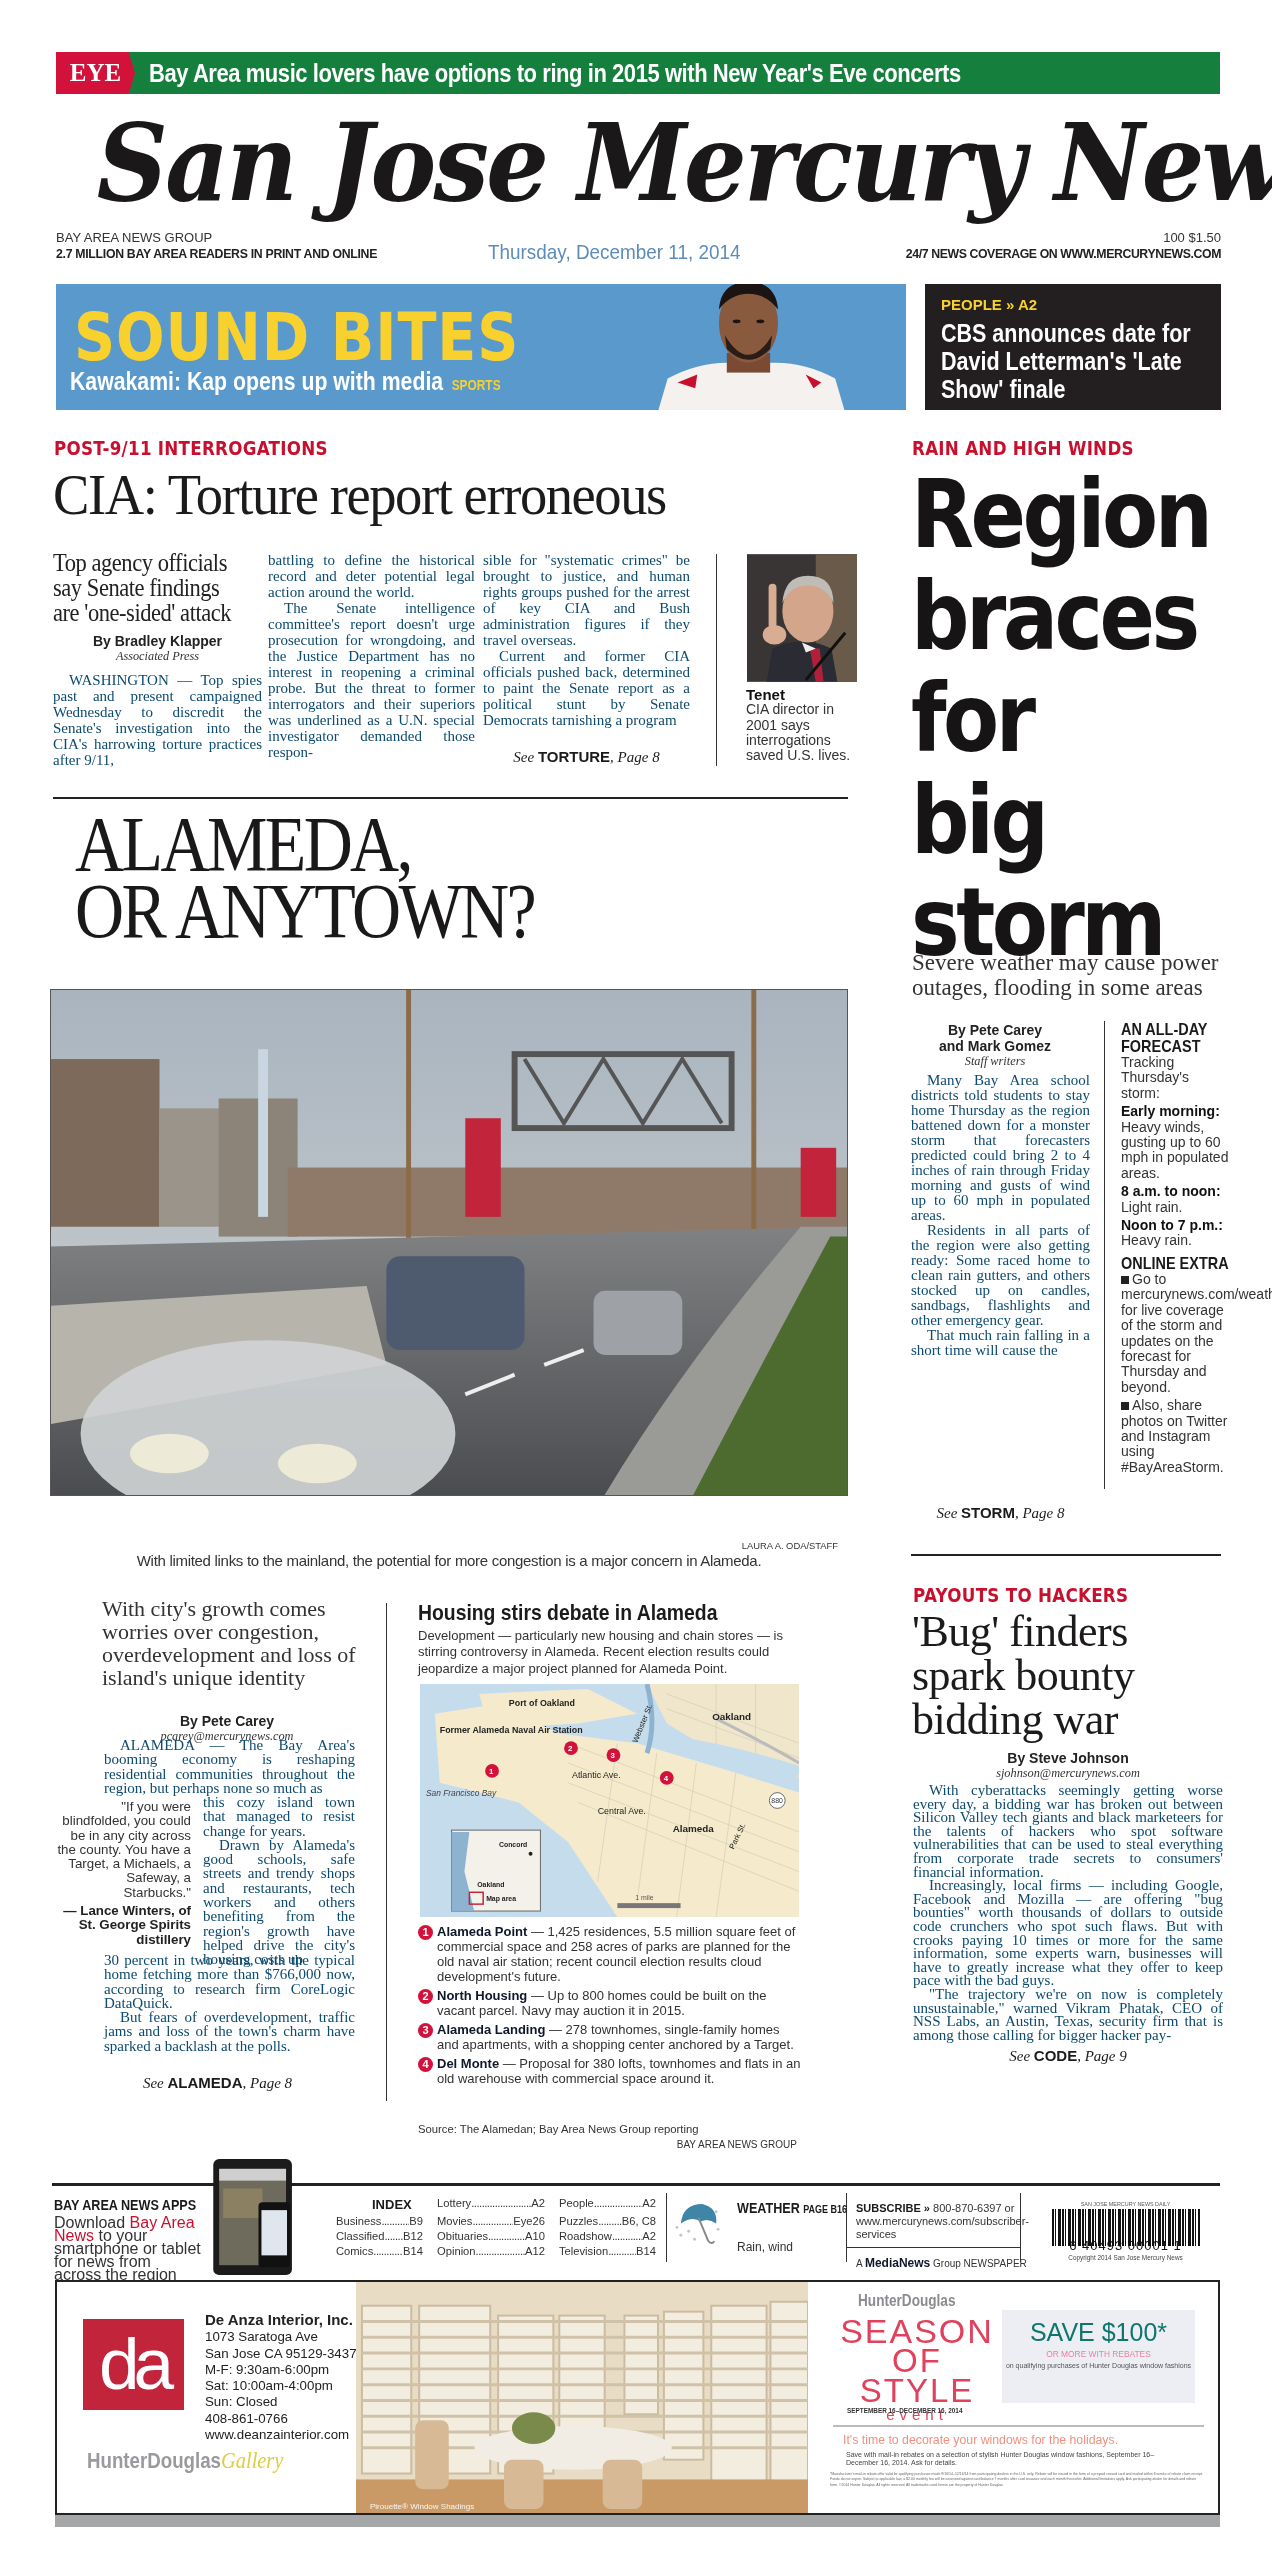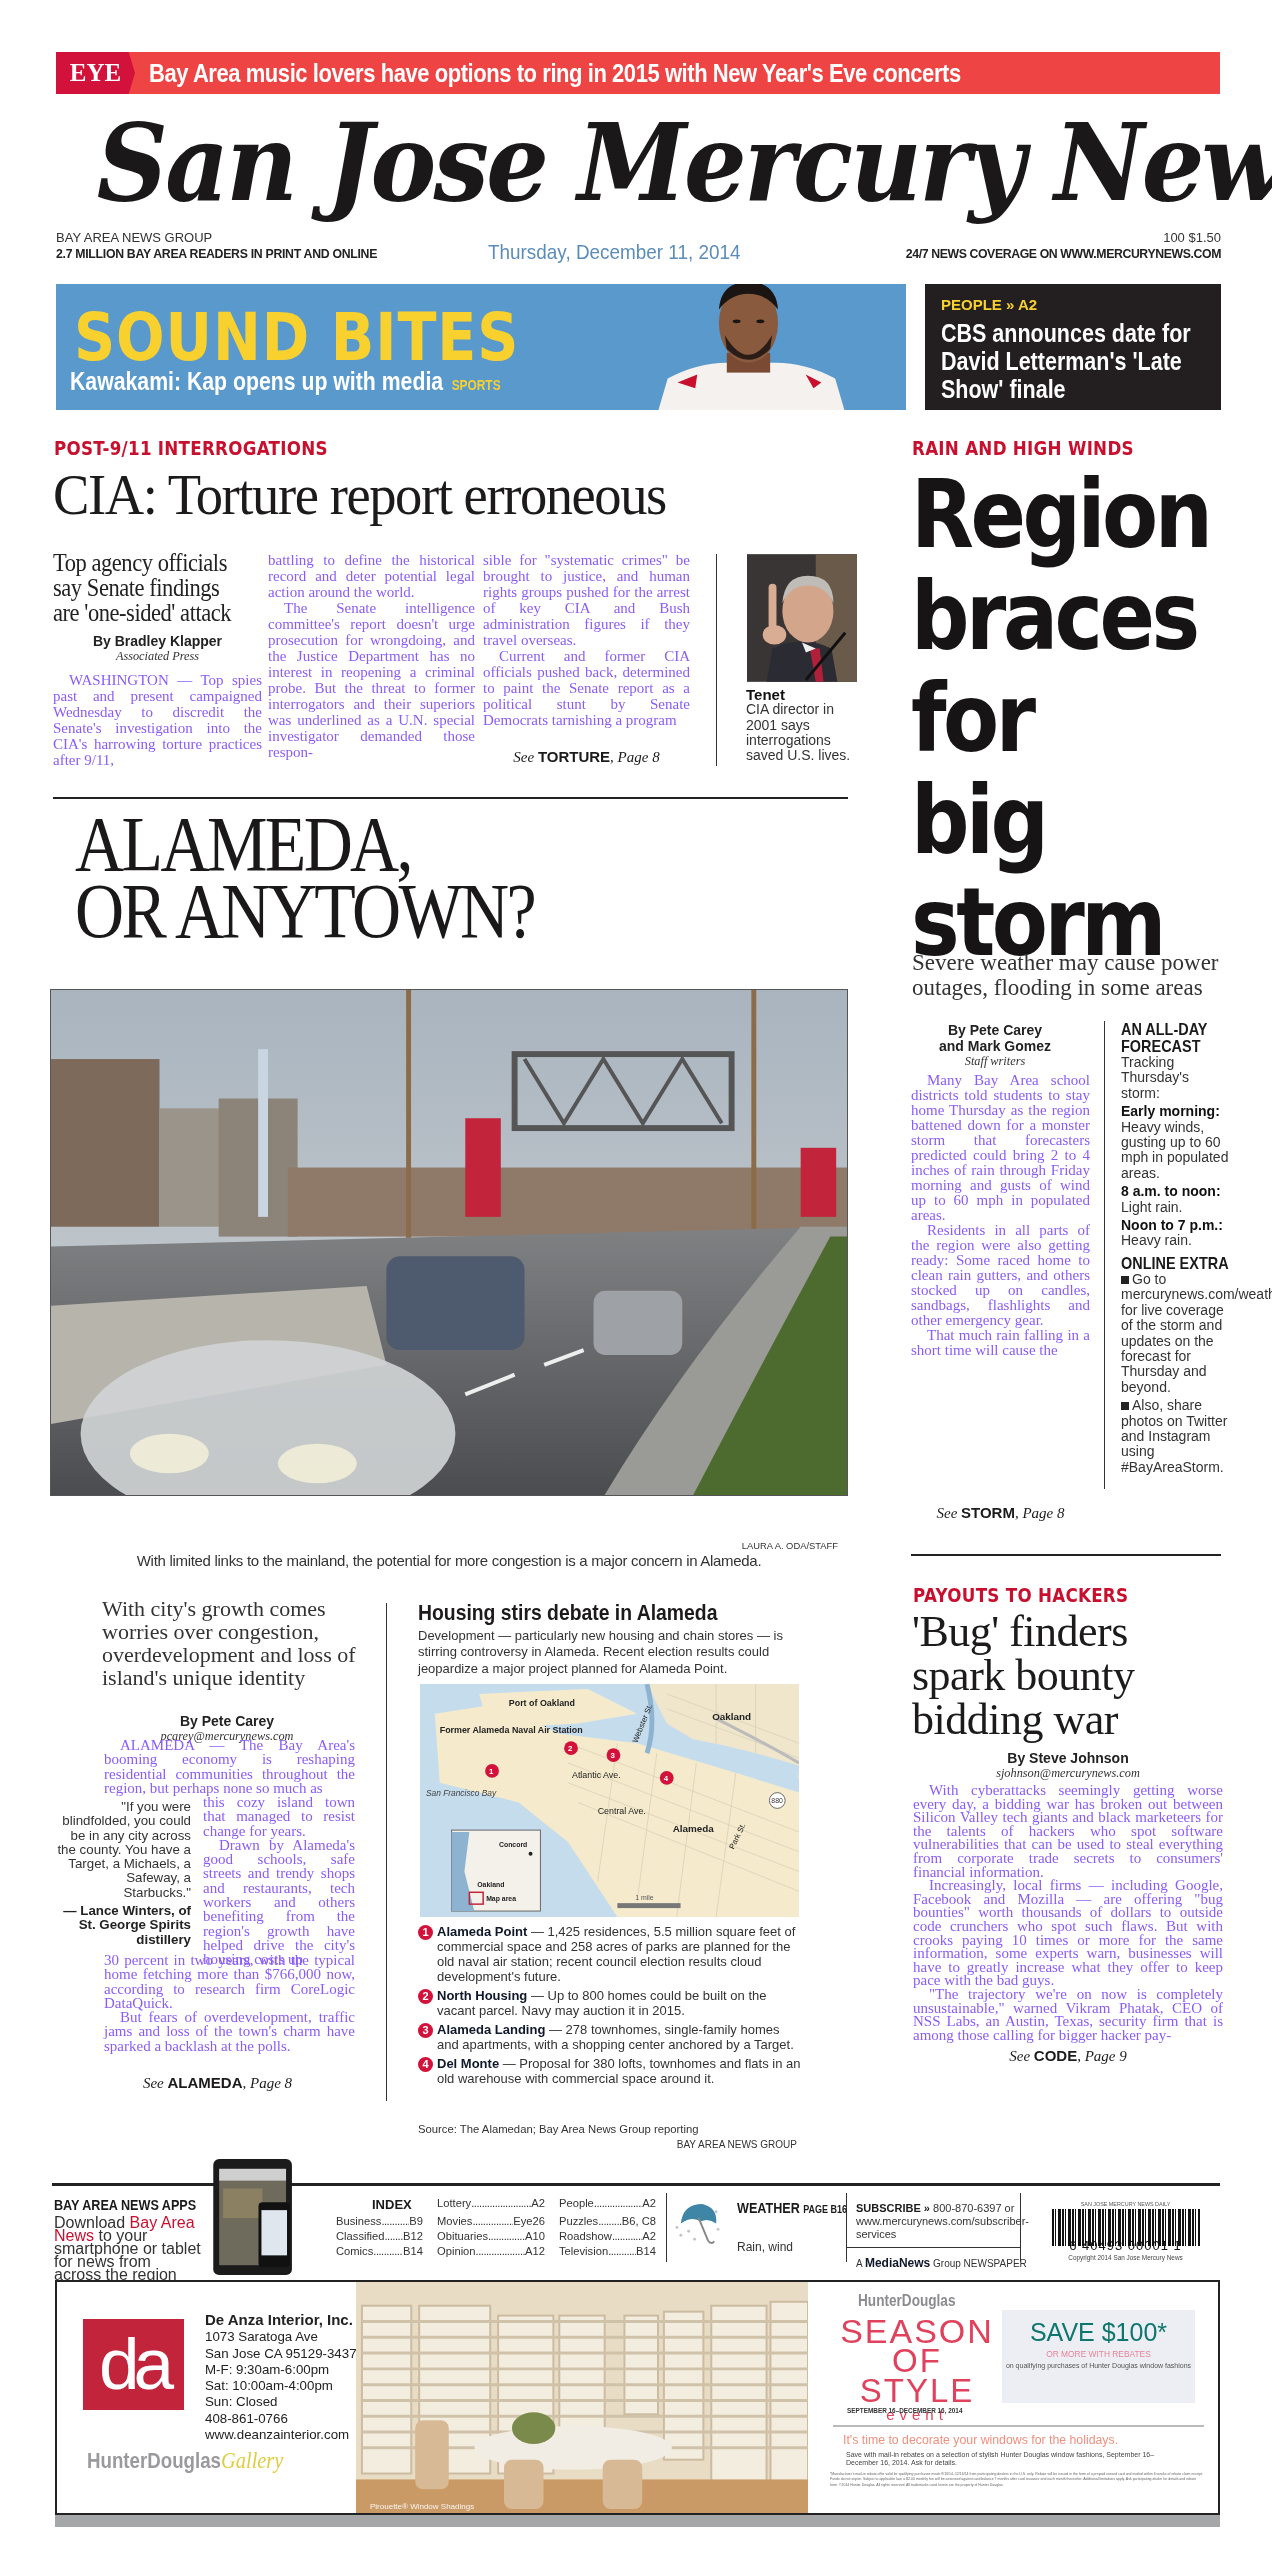--- a/index.html
+++ b/index.html
@@ -2,21 +2,21 @@
 <html><head>
 <meta charset="utf-8">
 <style>
   * { box-sizing: border-box; margin: 0; padding: 0; }
   html, body { width: 1273px; height: 2576px; background: #fff; color: #1c1a1a; }
   body { position: relative; font-family: "Liberation Serif", serif; overflow: hidden; }
   .abs { position: absolute; }
   .serif { font-family: "Liberation Serif", serif; }
 
   
-  #eye-strip { left: 56px; top: 52px; width: 1164px; height: 42px; background: #ef4444; display: flex; align-items: center; }
+  #eye-strip { left: 56px; top: 52px; width: 1164px; height: 42px; background: #15803d; display: flex; align-items: center; }
   #eye-tag { width: 79px; height: 42px; background: #d2123a; color: #fff; font-weight: bold; font-size: 25px; display: flex; align-items: center; justify-content: center; clip-path: polygon(0 0, 92% 0, 100% 50%, 92% 100%, 0 100%); font-family: "Liberation Serif", serif; }
   #eye-text { color: #fff; font-weight: bold; font-size: 25px; margin-left: 14px; letter-spacing: -0.5px; font-family: "Liberation Sans", sans-serif; transform: scaleX(0.88); transform-origin: left; white-space: nowrap; }
 
   
   #masthead { left: 56px; top: 99px; width: 1164px; height: 128px; text-align: center; font-family: "DejaVu Serif", serif; font-weight: bold; font-size: 106px; letter-spacing: -3px; line-height: 128px; color: #1a1818; white-space: nowrap; transform: scaleX(0.93); transform-origin: center; font-style: italic; }
   .meta-l1 { left: 56px; top: 230px; font-size: 13px; color: #333; font-family: "Liberation Sans", sans-serif; }
   .meta-l2 { left: 56px; top: 247px; font-size: 12.3px; font-weight: bold; color: #222; font-family: "Liberation Sans", sans-serif; letter-spacing: -0.3px; }
   .meta-date { left: 488px; top: 240px; font-size: 21px; color: #5b8cba; font-family: "Liberation Sans", sans-serif; transform: scaleX(0.9); transform-origin: left; }
   .meta-r1 { right: 52px; top: 230px; font-size: 13px; color: #333; font-family: "Liberation Sans", sans-serif; }
   .meta-r2 { right: 52px; top: 247px; font-size: 12.3px; font-weight: bold; color: #222; font-family: "Liberation Sans", sans-serif; letter-spacing: -0.4px; }
@@ -32,21 +32,21 @@
   #people-kicker { color: #f8d12f; font-weight: bold; font-size: 15px; font-family: "Liberation Sans", sans-serif; }
   #people-head { color: #fff; font-weight: bold; font-size: 25px; line-height: 28px; margin-top: 6px; font-family: "Liberation Sans", sans-serif; transform: scaleX(0.86); transform-origin: left; width: 325px; }
 
   
   .kicker { font-family: "DejaVu Sans", sans-serif; font-weight: bold; color: #c8102e; letter-spacing: 0.3px; }
   #cia-kicker { left: 54px; top: 437px; font-size: 19px; transform: scaleX(0.88); transform-origin: left; }
   #cia-head { left: 53px; top: 461px; font-size: 58px; letter-spacing: -1.5px; color: #1c1a1a; white-space: nowrap; transform: scaleX(0.94); transform-origin: left; }
   #cia-deck { left: 53px; top: 550px; width: 207px; font-size: 25px; line-height: 25px; color: #222; letter-spacing: -0.5px; transform: scaleX(0.9); transform-origin: left; }
   .byline { font-family: "Liberation Sans", sans-serif; font-weight: bold; font-size: 14px; text-align: center; color: #222; }
   .byline-sub { font-style: italic; font-size: 12.3px; text-align: center; color: #333; }
-  .body-col { font-size: 15px; line-height: 16px; color: #8b5cf6; text-align: justify; hyphens: auto; }
+  .body-col { font-size: 15px; line-height: 16px; color: #0c4a6e; text-align: justify; hyphens: auto; }
   .body-col p { text-indent: 16px; }
   .see { font-style: italic; font-size: 15px; text-align: center; }
   .see b { font-style: normal; font-family: "Liberation Sans", sans-serif; }
   #cia-col1 { left: 53px; top: 631px; width: 209px; }
   #cia-col2 { left: 268px; top: 552px; width: 207px; }
   #cia-col3 { left: 483px; top: 552px; width: 207px; }
   #cia-see { left: 483px; top: 748px; width: 207px; }
   #vrule-cia { left: 716px; top: 554px; width: 1px; height: 212px; background: #333; }
   #tenet-photo { left: 747px; top: 554px; width: 55px; height: 128px; }
   #tenet-cap { left: 746px; top: 687px; width: 118px; font-family: "Liberation Sans", sans-serif; font-size: 14px; line-height: 15.3px; color: #333; }

